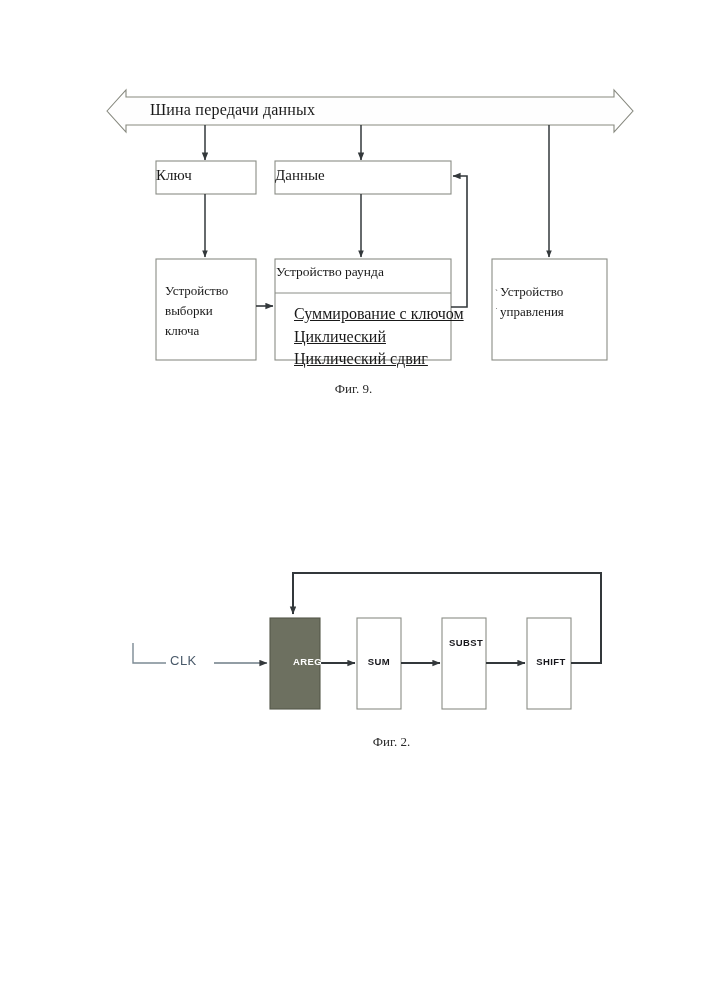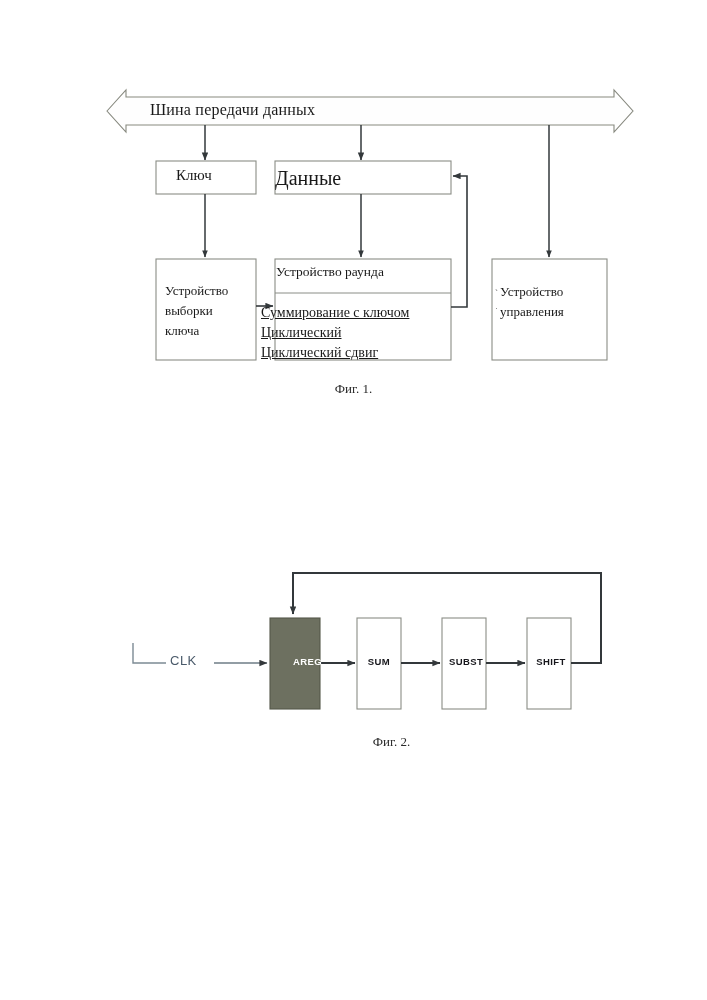--- a/index.html
+++ b/index.html
@@ -44,47 +44,46 @@
     top: 101px;
     width: 400px;
     font-size: 16px;
     letter-spacing: 0.2px;
   }
   .key-title {
     left: 156px;
     top: 167px;
     width: 100px;
     font-size: 15px;
-    padding-left: 20px;
   }
   .data-title {
     left: 275px;
     top: 167px;
     width: 176px;
-    font-size: 20px;
+    font-size: 15px;
   }
   .keysel-text {
     left: 165px;
     top: 281px;
     width: 88px;
     font-size: 13px;
     text-align: left;
     line-height: 1.55;
   }
   .round-title {
     left: 276px;
     top: 264px;
     width: 142px;
     font-size: 13.5px;
   }
   .round-ops {
-    left: 261px;
+    left: 294px;
     top: 303px;
     width: 174px;
-    font-size: 14px;
+    font-size: 16px;
     line-height: 1.42;
   }
   .round-ops span {
     text-decoration: underline;
     text-underline-offset: 1px;
   }
   .ctrl-text {
     left: 500px;
     top: 282px;
     width: 104px;
@@ -115,21 +114,21 @@
     color: #17171c;
   }
   .areg-label {
     color: #ffffff;
     left: 268px;
     top: 656px;
     width: 54px;
     text-align: right;
   }
   .sum-label   { left: 356px; top: 656px; width: 46px; }
-  .subst-label { left: 440px; top: 656px; width: 52px; }
+  .subst-label { left: 440px; top: 637px; width: 52px; }
   .shift-label { left: 525px; top: 656px; width: 52px; }
   .clk-label {
     position: absolute;
     left: 170px;
     top: 653px;
     width: 40px;
     text-align: left;
     font-family: "Liberation Sans", "DejaVu Sans", sans-serif;
     font-size: 13px;
     font-weight: normal;
@@ -229,21 +228,21 @@
   </div>
 
   <div class="tlabel ctrl-text">
     <div>Устройство</div>
     <div>управления</div>
   </div>
 
   <div class="artifact" style="left:495px; top:288px;">`</div>
   <div class="artifact" style="left:495px; top:303px;">·</div>
 
-  <div class="fig-cap fig1-cap">Фиг. 1.</div>
+  <div class="fig-cap fig1-cap">Фиг. 9.</div>
 
   <div class="clk-label">CLK</div>
 
   <div class="blk-label areg-label">AREG</div>
   <div class="blk-label sum-label">SUM</div>
   <div class="blk-label subst-label">SUBST</div>
   <div class="blk-label shift-label">SHIFT</div>
 
   <div class="fig-cap fig2-cap">Фиг. 2.</div>
 

